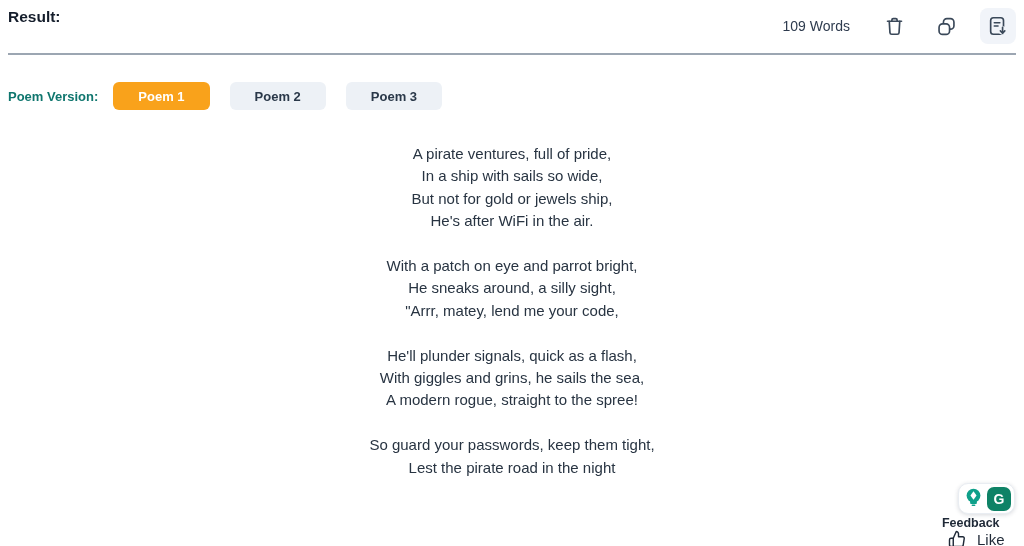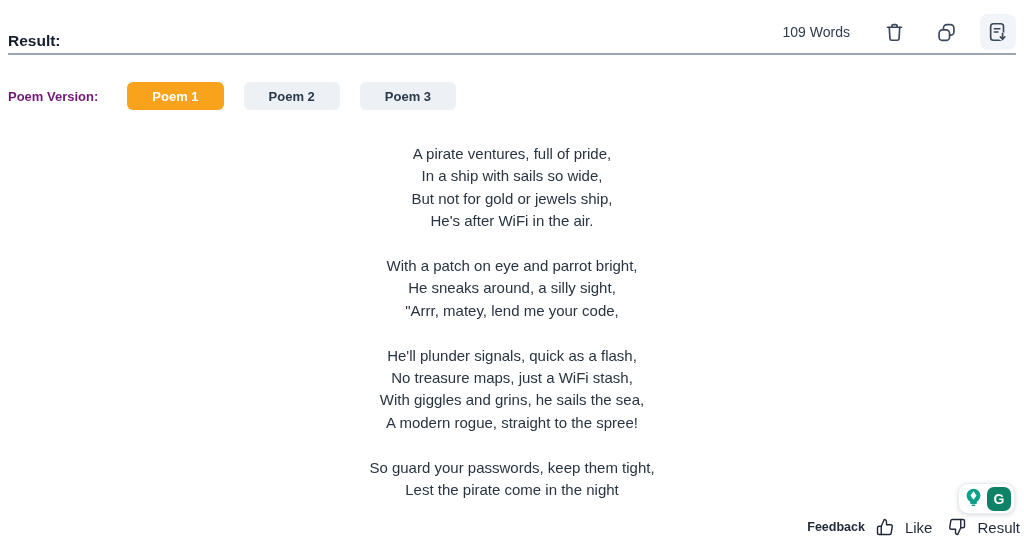--- a/index.html
+++ b/index.html
@@ -10,21 +10,21 @@
     font-family: "Liberation Sans", "DejaVu Sans", sans-serif;
     color: #22303f;
   }
 
   
   .header {
     position: absolute;
     top: 8px; left: 8px; right: 8px;
     height: 42px;
     display: flex;
-    align-items: flex-end;
+    align-items: flex-start;
     justify-content: space-between;
   }
   .result-title {
     font-size: 15.5px;
     font-weight: 700;
     color: #141d2b;
   }
   .header-right {
     display: flex;
     align-items: center;
@@ -59,22 +59,22 @@
   .version-row {
     position: absolute;
     top: 82px; left: 8px;
     height: 28px;
     display: flex;
     align-items: center;
   }
   .version-label {
     font-size: 13px;
     font-weight: 700;
-    color: #701a75;
-    margin-right: 29px;
+    color: #0f766e;
+    margin-right: 15px;
   }
   .tab {
     height: 28px;
     padding: 0 25px;
     margin-right: 20px;
     border: none;
     border-radius: 6px;
     background: #edf1f6;
     color: #2a3849;
     font-family: inherit;
@@ -134,20 +134,21 @@
     justify-content: center;
   }
 
   
   .feedback-row {
     position: absolute;
     top: 516px; right: 4px;
     height: 22px;
     display: flex;
     align-items: center;
+    flex-direction: column;
   }
   .feedback-label {
     font-size: 12.5px;
     font-weight: 700;
     color: #1f2937;
     margin-right: 11px;
   }
   .vote-btn {
     border: none;
     background: transparent;
@@ -218,27 +219,26 @@
     <div>But not for gold or jewels ship,</div>
     <div>He's after WiFi in the air.</div>
   </div>
   <div class="stanza">
     <div>With a patch on eye and parrot bright,</div>
     <div>He sneaks around, a silly sight,</div>
     <div>"Arrr, matey, lend me your code,</div>
   </div>
   <div class="stanza">
     <div>He'll plunder signals, quick as a flash,</div>
-    <div>No treasure maps, just a WiFi stash,</div>
     <div>With giggles and grins, he sails the sea,</div>
     <div>A modern rogue, straight to the spree!</div>
   </div>
   <div class="stanza">
     <div>So guard your passwords, keep them tight,</div>
-    <div>Lest the pirate come in the night</div>
+    <div>Lest the pirate road in the night</div>
   </div>
 </div>
 
 <div class="grammarly-pill">
   <button class="gbtn">
     <span>
       <svg width="23" height="23" viewBox="0 0 24 24">
         <circle cx="12" cy="10" r="7.2" fill="#0fa08a"></circle>
         <path d="M8.5 15.5h7v2.2a1 1 0 0 1-1 1h-5a1 1 0 0 1-1-1z" fill="#0fa08a"></path>
         <rect x="10" y="19.2" width="4" height="1.6" rx="0.8" fill="#0fa08a"></rect>

